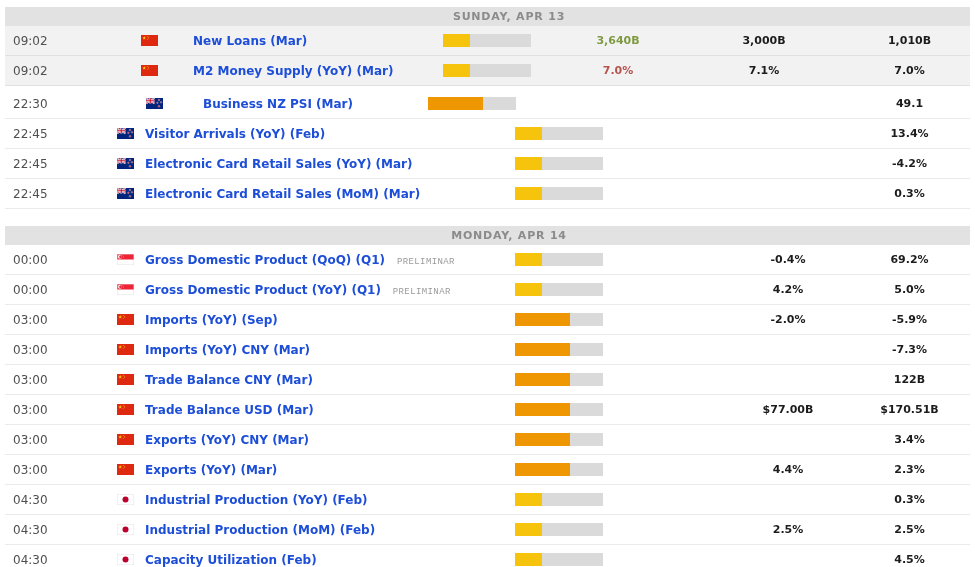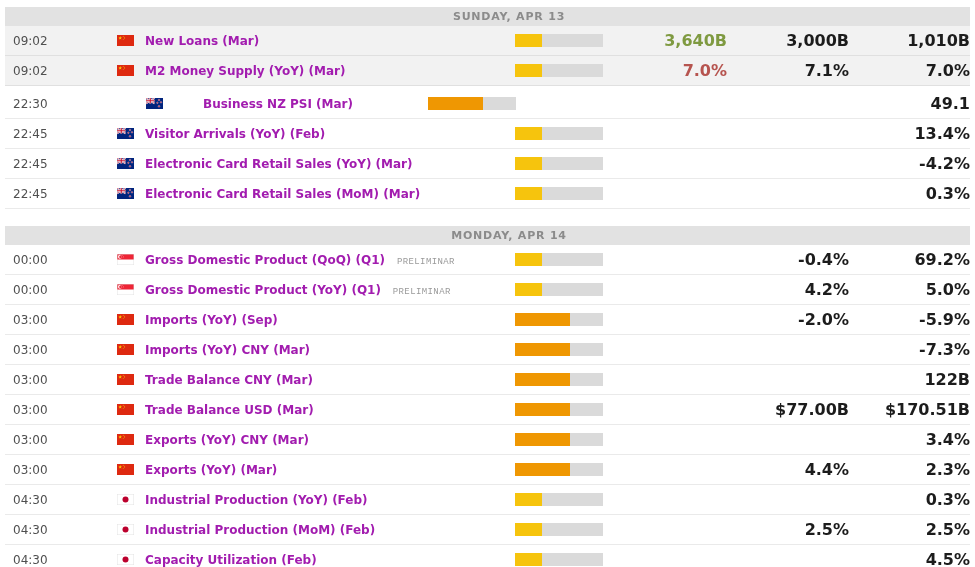--- a/index.html
+++ b/index.html
@@ -23,21 +23,21 @@
   }
   .day-header.gap-top { margin-top: 17px; }
   .day-header.partial { height: 6px; margin-top: 3px; }
   .row {
     display: flex;
     align-items: center;
     height: 30px;
     background: #ffffff;
     border-bottom: 1px solid #eaeaea;
   }
-  .row.shaded { background: #f2f2f2; border-bottom-color: #e0e0e0; }
+  .row.shaded { background: #f2f2f2; border-bottom-color: #e0e0e0; gap: 24px; }
   .row.gap-top { margin-top: 3px; gap: 29px; }
   .cell { flex: 0 0 auto; }
   .time {
     width: 100px;
     padding-left: 8px;
     font-size: 12px;
     color: #4f4f4f;
   }
   .flag-cell {
     width: 40px;
@@ -46,41 +46,41 @@
     align-items: center;
   }
   .flag-cell svg { display: block; }
   .event-cell {
     flex: 1 1 auto;
     min-width: 0;
     white-space: nowrap;
     overflow: hidden;
     font-size: 12px;
   }
-  .event-name { font-weight: bold; color: #a21caf; }
+  .event-name { font-weight: bold; color: #1d4ed8; }
   .event-tag {
     font-size: 9px;
     font-weight: normal;
     color: #9a9a9a;
     letter-spacing: 0.4px;
     margin-left: 8px;
     font-family: Liberation Mono, monospace;
   }
   .bar-cell { width: 96px; }
   .track {
     width: 88px;
     height: 13px;
     margin-left: 6px;
     background: #dadada;
   }
   .fill { height: 100%; }
   .val {
     width: 122px;
-    text-align: right;
-    font-size: 16px;
+    text-align: center;
+    font-size: 11px;
     font-weight: bold;
     color: #1c1c1c;
   }
   .val.previous { width: 121px; }
 </style>
 </head>
 <body>
 
 <div class="calendar" id="calendar">
     <div class="day-header">

